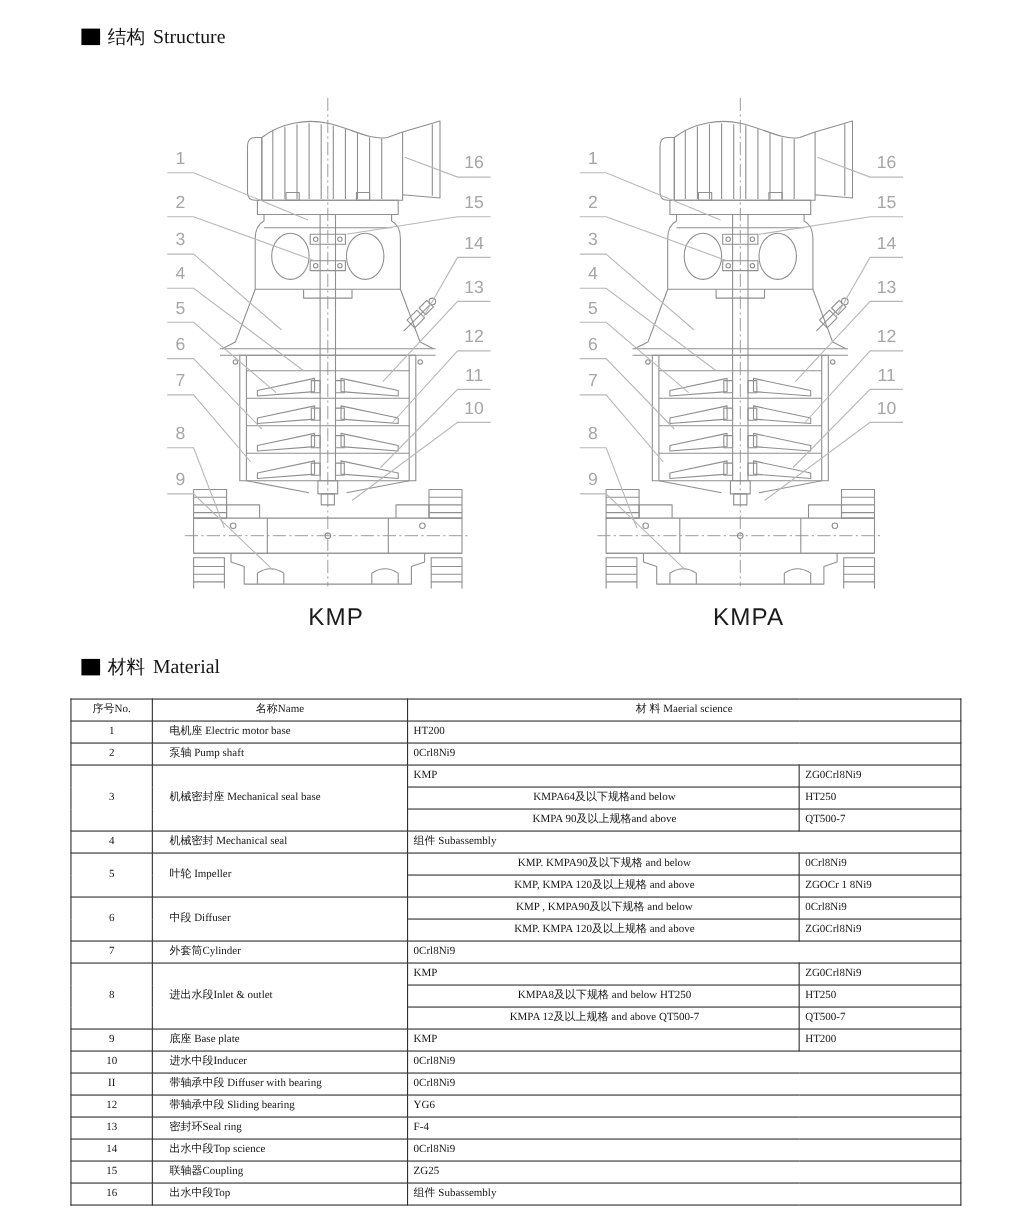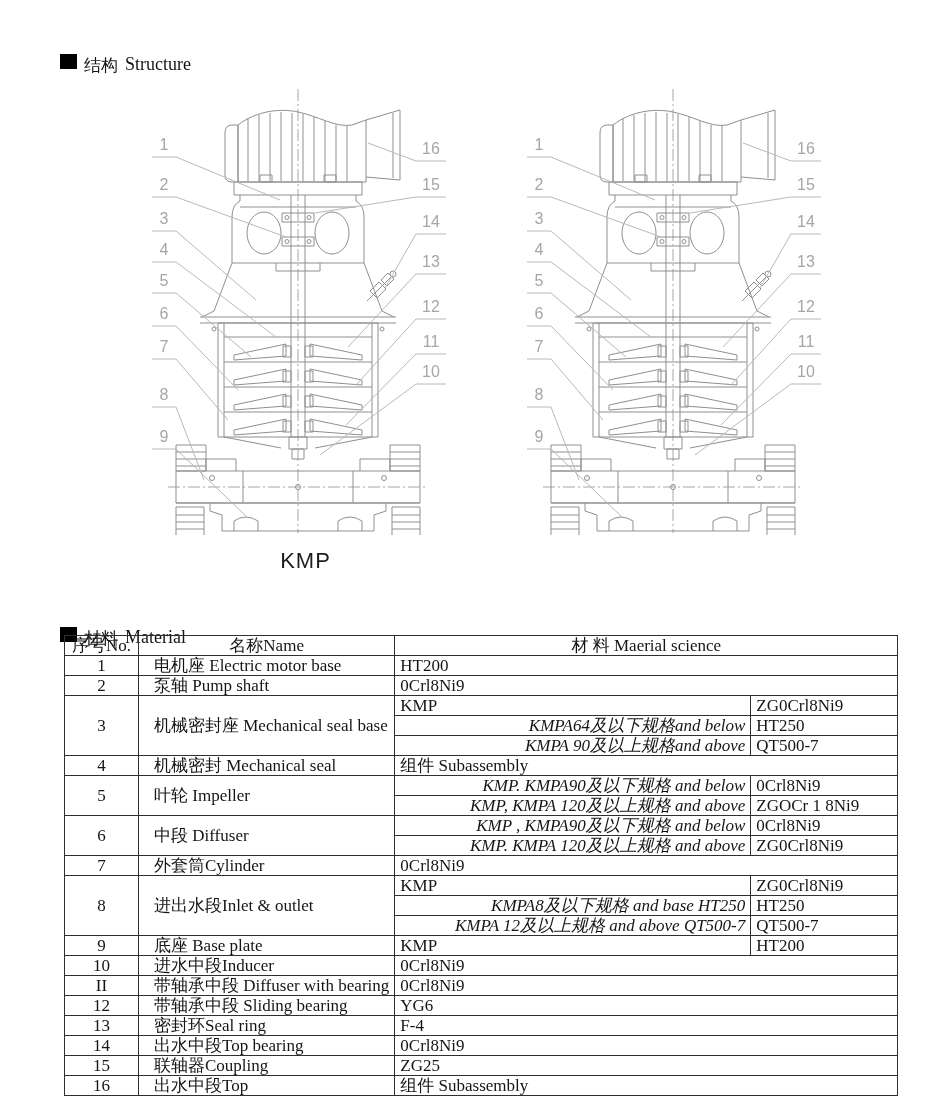--- a/index.html
+++ b/index.html
@@ -1,39 +1,39 @@
 <!DOCTYPE html>
 <html><head>
 <meta charset="utf-8">
 <style>
   html,body{margin:0;padding:0;background:#fff;}
   .page{position:relative;width:938px;height:1108px;background:#fff;overflow:hidden;
         font-family:"Liberation Serif",serif;color:#151515;}
   
-  .sec{position:absolute;left:60px;display:flex;gap:7px;margin-top:32px;}
+  .sec{position:absolute;left:74px;display:flex;align-items:center;gap:7px;}
   .sq{width:17px;height:15px;background:#000;flex:0 0 auto;}
   .sec .zh{font-size:17px;}
   .sec .en{font-size:18px;}
   
   .diagram{position:absolute;top:85px;width:315px;height:450px;}
   .diagram svg{position:absolute;left:0;top:0;}
   .co{position:absolute;color:#a6a6a6;font-family:"Liberation Sans",sans-serif;
       font-size:16px;width:24px;text-align:center;line-height:1;}
   .co.r{width:30px;}
   .dlabel{position:absolute;top:548px;width:315px;text-align:center;
           font-family:"Liberation Sans",sans-serif;font-size:22px;color:#1c1c1c;letter-spacing:1px;}
   
   .mt{position:absolute;left:64px;top:635px;border-collapse:collapse;table-layout:fixed;
-      font-size:17px;line-height:1.05;}
+      font-size:10px;line-height:1.05;}
   .mt td{border:1px solid #2f2f2f;height:19px;padding:0 5px;white-space:nowrap;overflow:hidden;}
   .mt .hdr td{text-align:center;}
   .mt .cno{text-align:center;}
   .mt .nm{padding-left:15px;text-align:left;}
   .mt .ctr{text-align:left;}
-  .mt .sp{text-align:right;padding-left:7px;font-style:italic;}
+  .mt .sp{text-align:center;padding-left:7px;}
 </style>
 </head>
 <body>
 
 <div class="page">
 
   <svg width="0" height="0" style="position:absolute" aria-hidden="true">
     <defs>
       <g id="pump-art" stroke="#8f8f8f" fill="none" stroke-width="1" stroke-linejoin="round">
         <line x1="150" y1="4" x2="150" y2="448" stroke-dasharray="12 3 2 3" stroke-width="0.8"></line>
@@ -210,20 +210,21 @@
     <div class="co" style="left:4px;top:302px;">8</div>
     <div class="co" style="left:4px;top:344px;">9</div>
     <div class="co r" style="left:268px;top:56px;">16</div>
     <div class="co r" style="left:268px;top:92px;">15</div>
     <div class="co r" style="left:268px;top:129px;">14</div>
     <div class="co r" style="left:268px;top:169px;">13</div>
     <div class="co r" style="left:268px;top:214px;">12</div>
     <div class="co r" style="left:268px;top:249px;">11</div>
     <div class="co r" style="left:268px;top:279px;">10</div>
   </div>
+  <div class="dlabel" style="left:523px;">KMPA</div>
 
   <div class="sec" style="top:595px;">
     <span class="sq"></span>
     <span class="zh">材料</span>
     <span class="en">Material</span>
   </div>
 
   <table class="mt">
     <colgroup>
         <col style="width:74px">
@@ -291,21 +292,21 @@
       <td class="nm">外套筒Cylinder</td>
       <td colspan="2" class="ctr">0Crl8Ni9</td>
     </tr>
     <tr>
       <td class="cno" rowspan="3">8</td>
       <td class="nm" rowspan="3">进出水段Inlet &amp; outlet</td>
       <td class="ctr">KMP</td>
       <td class="ctr">ZG0Crl8Ni9</td>
     </tr>
     <tr>
-      <td class="sp">KMPA8及以下规格  and base HT250</td>
+      <td class="sp">KMPA8及以下规格  and below HT250</td>
       <td class="ctr">HT250</td>
     </tr>
     <tr>
       <td class="sp">KMPA 12及以上规格  and above QT500-7</td>
       <td class="ctr">QT500-7</td>
     </tr>
     <tr>
       <td class="cno">9</td>
       <td class="nm">底座  Base plate</td>
       <td class="ctr">KMP</td>
@@ -326,21 +327,21 @@
       <td class="nm">带轴承中段  Sliding bearing</td>
       <td colspan="2" class="ctr">YG6</td>
     </tr>
     <tr>
       <td class="cno">13</td>
       <td class="nm">密封环Seal ring</td>
       <td colspan="2" class="ctr">F-4</td>
     </tr>
     <tr>
       <td class="cno">14</td>
-      <td class="nm">出水中段Top bearing</td>
+      <td class="nm">出水中段Top science</td>
       <td colspan="2" class="ctr">0Crl8Ni9</td>
     </tr>
     <tr>
       <td class="cno">15</td>
       <td class="nm">联轴器Coupling</td>
       <td colspan="2" class="ctr">ZG25</td>
     </tr>
     <tr>
       <td class="cno">16</td>
       <td class="nm">出水中段Top</td>

